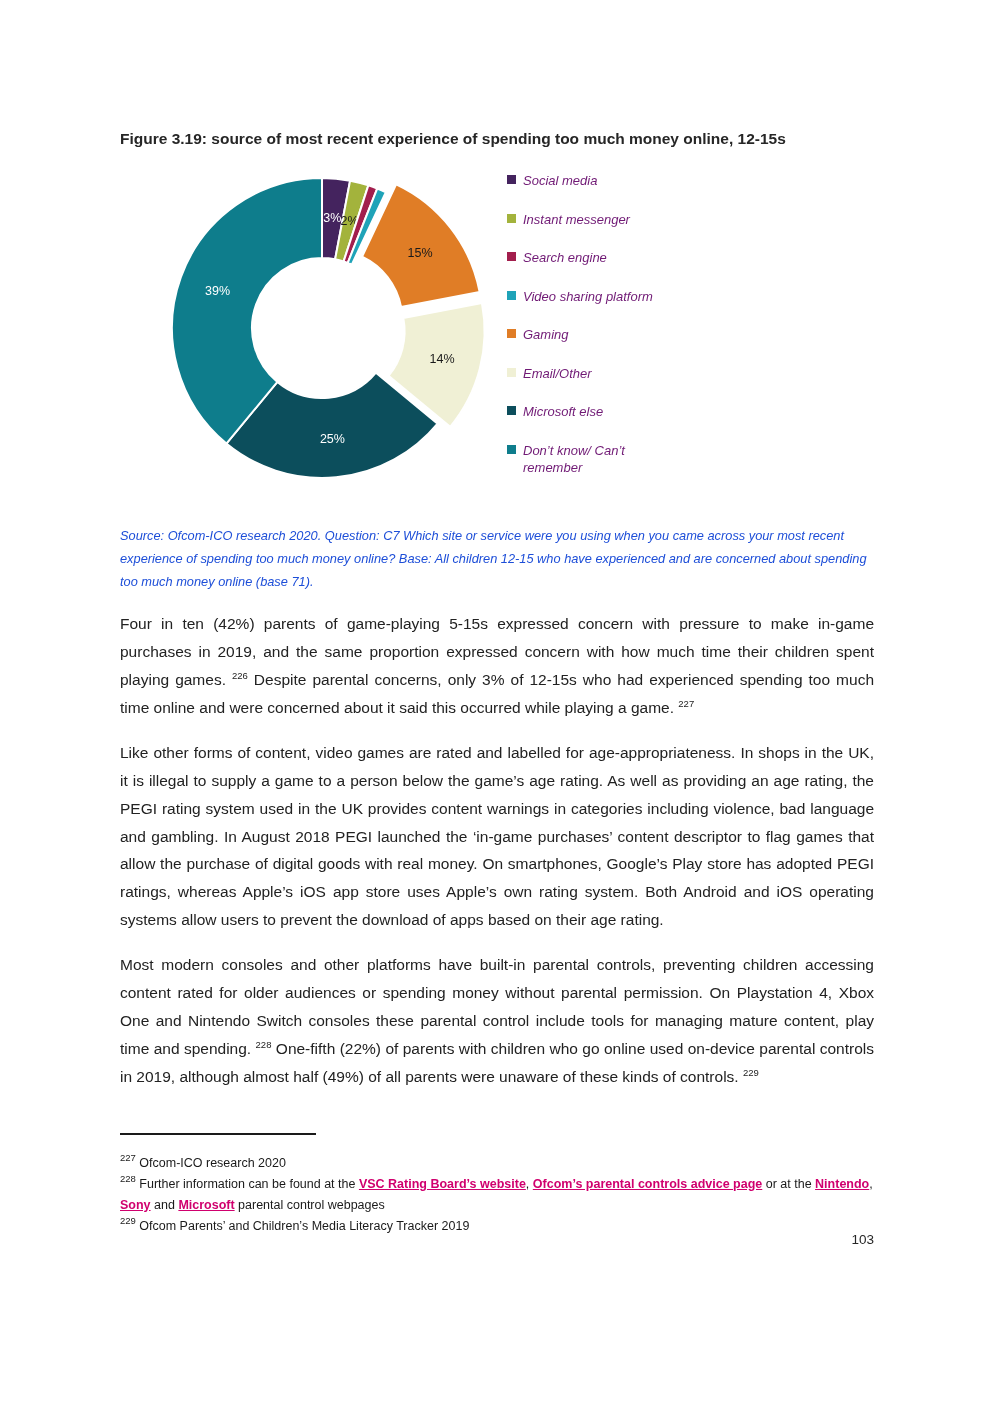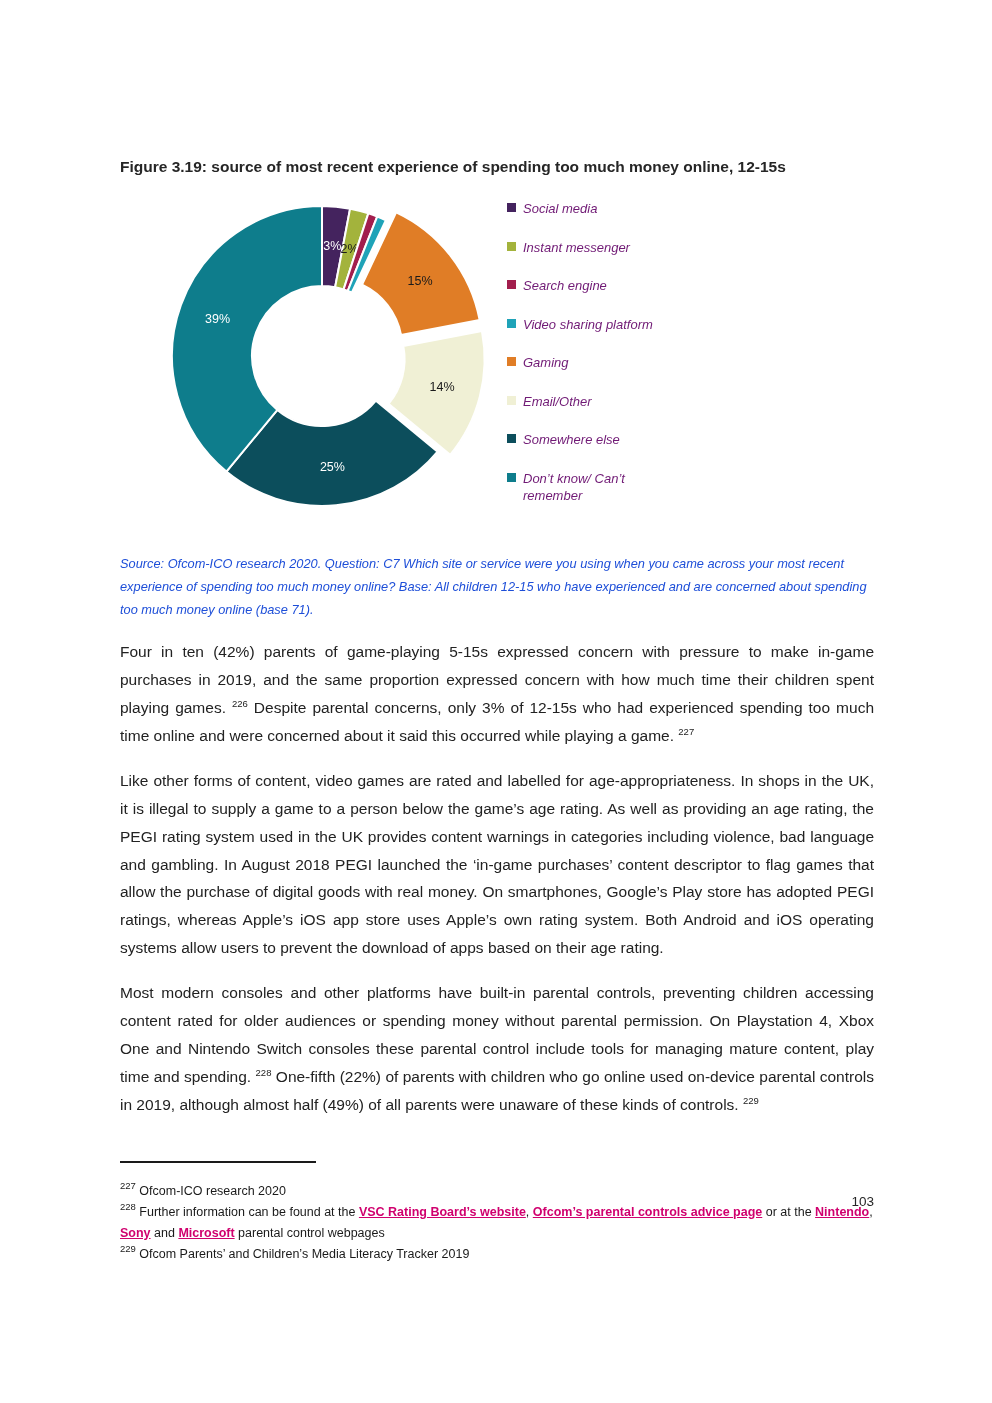--- a/index.html
+++ b/index.html
@@ -8,21 +8,21 @@
     width: 992px; height: 1403px;
     position: relative;
     font-family: "Liberation Sans", sans-serif;
     color: #262626;
   }
   .page { padding: 56px 118px 0 120px; }
 
   .doc-header { font-size: 12px; font-weight: bold; color: #1a1a1a; }
 
   .figure-title {
-    margin-top: 102px;
+    margin-top: 74px;
     font-size: 15.5px;
     font-weight: bold;
     color: #262626;
   }
 
   .chart-row { display: flex; align-items: flex-start; margin-top: 16px; }
   #donut { display: block; margin-left: 20px; }
   .legend { margin-left: 2px; width: 165px; padding-top: 8px; }
   .legend-item { display: flex; margin-bottom: 21px; font-size: 13px; line-height: 1.35; color: #701a75; font-style: italic; }
   .swatch { width: 9px; height: 9px; flex: 0 0 9px; margin: 3px 7px 0 0; }
@@ -56,21 +56,21 @@
   }
   .footnotes { margin-top: 18px; font-size: 12.5px; line-height: 1.68; color: #1a1a1a; }
   .footnote { margin: 0; }
   .footnote a.link {
     font-weight: bold;
     text-decoration: underline;
   }
 
   .page-number {
     position: absolute;
-    top: 1194px;
+    top: 1232px;
     right: 118px;
     font-size: 13.5px;
     color: #262626;
   }
 </style>
 </head>
 <body>
 
 <div class="page">
 
@@ -114,21 +114,21 @@
         <div class="legend-item">
           <span class="swatch" style="background: rgb(224, 125, 38);"></span>
           <span>Gaming</span>
         </div>
         <div class="legend-item">
           <span class="swatch" style="background: rgb(240, 240, 213);"></span>
           <span>Email/Other</span>
         </div>
         <div class="legend-item">
           <span class="swatch" style="background: rgb(12, 78, 92);"></span>
-          <span>Somewhere else</span>
+          <span>Microsoft else</span>
         </div>
         <div class="legend-item">
           <span class="swatch" style="background: rgb(14, 125, 140);"></span>
           <span>Don’t know/ Can’t remember</span>
         </div>
       </div>
   </div>
 
   <div class="source-note">Source: Ofcom-ICO research 2020. Question: C7 Which site or service were you using when you came across your most recent experience of spending too much money online? Base: All children 12-15 who have experienced and are concerned about spending too much money online (base 71).</div>
 

